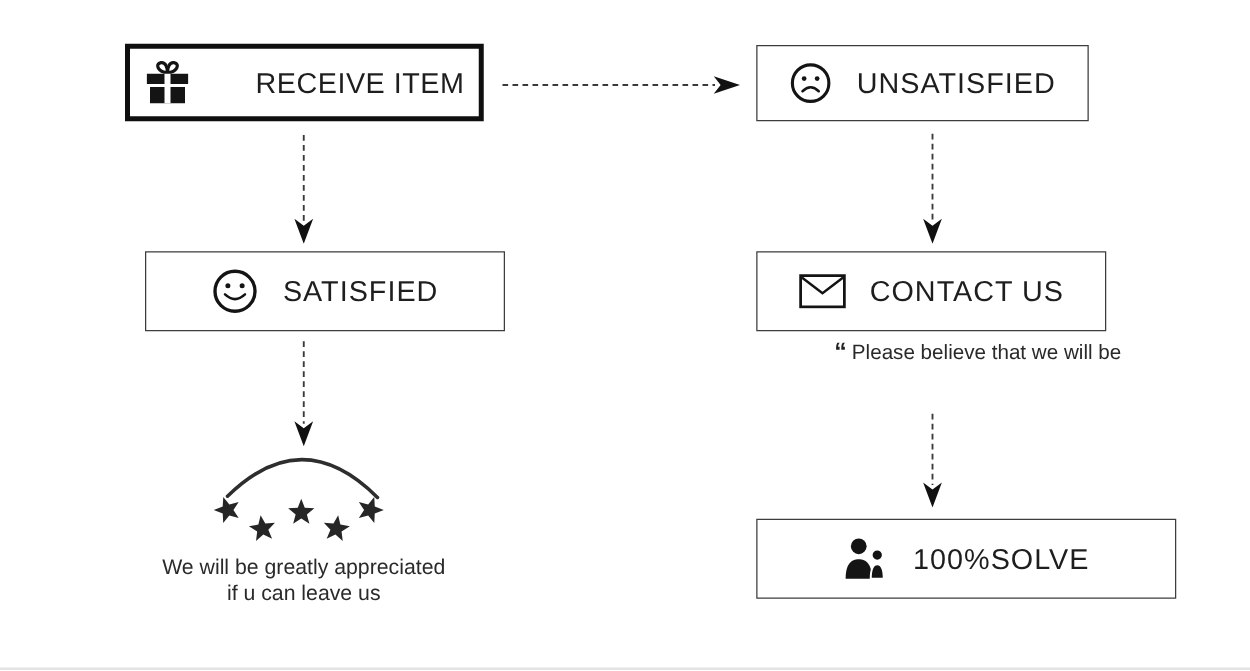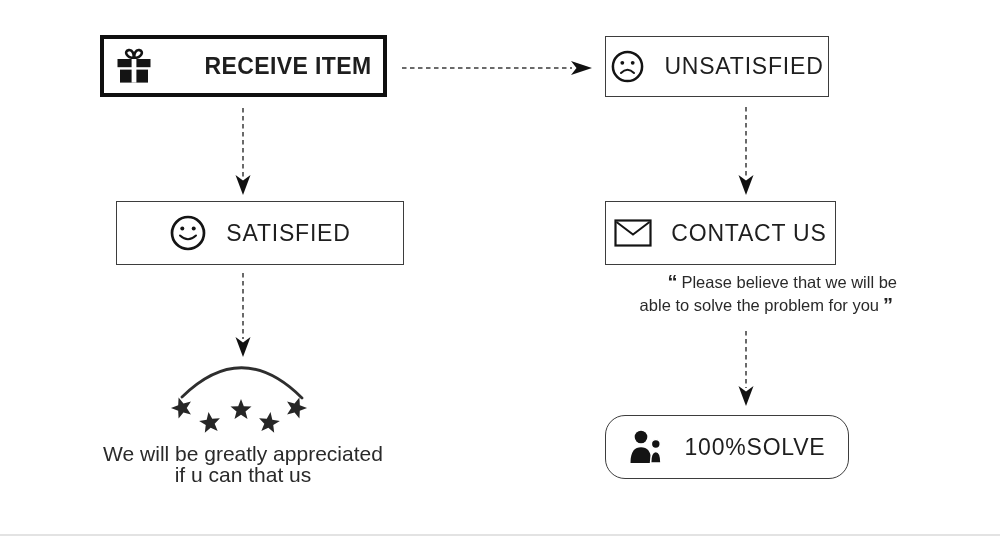--- a/index.html
+++ b/index.html
@@ -8,31 +8,31 @@
     font-family:"Liberation Sans","DejaVu Sans",sans-serif;overflow:hidden;
   }
   .node{
     position:absolute;display:flex;align-items:center;justify-content:center;
     gap:19px;background:#ffffff;box-sizing:border-box;border:1.5px solid #3d3d3d;
   }
   .node.thick{border:4px solid #0f0f0f;}
   .node .lbl{
     font-size:23px;color:#1e1e1e;letter-spacing:0.8px;white-space:nowrap;
   }
-  .node.thick .lbl{font-weight:700;letter-spacing:0.4px;margin-left:32px;}
+  .node.thick .lbl{font-weight:400;letter-spacing:0.4px;margin-left:32px;}
   .ic{display:flex;align-items:center;justify-content:center;}
   .arrow{position:absolute;}
   .quote{
     position:absolute;left:595px;top:271px;width:302px;text-align:right;
     font-size:16.5px;color:#2a2a2a;line-height:21.5px;
   }
   .qmark{font-weight:700;font-size:20px;color:#222;position:relative;top:1px;padding:0 4px;}
   .note{
     position:absolute;left:62px;top:443px;width:362px;text-align:center;
-    font-size:21px;color:#2a2a2a;line-height:21px;
+    font-size:17px;color:#2a2a2a;line-height:21px;
   }
   .stars-graphic{position:absolute;left:157px;top:356px;}
   .bottom-edge{position:absolute;left:0;top:534px;width:1000px;height:2px;background:#e3e3e3;}
 </style>
 </head>
 <body>
 
 <div class="canvas">
 
   <div class="node thick" style="left:100px;top:35px;width:287px;height:62px;">
@@ -41,21 +41,21 @@
         <path d="M19 11 C 11.5 11 8.5 4 13.8 3.1 C 17.5 2.6 19 7 19 11 Z" fill="none" stroke="#141414" stroke-width="2.6"></path>
         <path d="M19 11 C 26.5 11 29.5 4 24.2 3.1 C 20.5 2.6 19 7 19 11 Z" fill="none" stroke="#141414" stroke-width="2.6"></path>
         <rect x="2.5" y="12" width="33" height="8.2" fill="#141414"></rect>
         <rect x="5" y="22.6" width="28" height="13" fill="#141414"></rect>
         <rect x="16.6" y="12" width="4.8" height="23.6" fill="#ffffff"></rect>
       </svg>
     </span>
     <span class="lbl">RECEIVE ITEM</span>
   </div>
 
-  <div class="node" style="left:605px;top:36px;width:224px;height:61px;">
+  <div class="node" style="left:605px;top:36px;width:266px;height:61px;">
     <span class="ic">
       <svg width="35" height="35" viewBox="0 0 35 35">
         <circle cx="17.5" cy="17.5" r="14.6" fill="none" stroke="#141414" stroke-width="2.5"></circle>
         <circle cx="12.3" cy="13.8" r="1.9" fill="#141414"></circle>
         <circle cx="22.7" cy="13.8" r="1.9" fill="#141414"></circle>
         <path d="M11 24 Q17.5 17.5 24 24" fill="none" stroke="#141414" stroke-width="2" stroke-linecap="round"></path>
       </svg>
     </span>
     <span class="lbl">UNSATISFIED</span>
   </div>
@@ -65,31 +65,31 @@
       <svg width="38" height="38" viewBox="0 0 38 38">
         <circle cx="19" cy="19" r="16" fill="none" stroke="#141414" stroke-width="2.7"></circle>
         <circle cx="13.3" cy="14.6" r="2" fill="#141414"></circle>
         <circle cx="24.7" cy="14.6" r="2" fill="#141414"></circle>
         <path d="M11 21.5 Q19 29 27 21.5" fill="none" stroke="#141414" stroke-width="2" stroke-linecap="round"></path>
       </svg>
     </span>
     <span class="lbl">SATISFIED</span>
   </div>
 
-  <div class="node" style="left:605px;top:201px;width:231px;height:64px;">
+  <div class="node" style="left:605px;top:201px;width:280px;height:64px;">
     <span class="ic">
       <svg width="38" height="28" viewBox="0 0 38 28">
         <rect x="1.5" y="1.5" width="35" height="25" fill="none" stroke="#141414" stroke-width="2.2"></rect>
         <path d="M2.5 3 L19 15.5 L35.5 3" fill="none" stroke="#141414" stroke-width="2"></path>
       </svg>
     </span>
     <span class="lbl">CONTACT US</span>
   </div>
 
-  <div class="node" style="left:605px;top:415px;width:244px;height:64px;border-radius:20px;">
+  <div class="node" style="left:605px;top:415px;width:336px;height:64px;">
     <span class="ic">
       <svg width="37" height="36" viewBox="0 0 37 36">
         <circle cx="13" cy="8" r="6.3" fill="#141414"></circle>
         <path d="M2.5 34 C2.5 22 7 18.3 13 18.3 C19 18.3 23.5 22 23.5 34 Z" fill="#141414"></path>
         <circle cx="27.8" cy="15" r="4.5" fill="#141414" stroke="#ffffff" stroke-width="1.6"></circle>
         <path d="M22.6 34 C22.6 25.5 24.6 22.4 27.8 22.4 C31 22.4 33 25.5 33 34 Z" fill="#141414" stroke="#ffffff" stroke-width="1.6"></path>
       </svg>
     </span>
     <span class="lbl">100%SOLVE</span>
   </div>
@@ -125,22 +125,21 @@
         <path d="M0,-11 L2.8,-3.8 L10.5,-3.4 L4.5,1.5 L6.5,8.9 L0,4.7 L-6.5,8.9 L-4.5,1.5 L-10.5,-3.4 L-2.8,-3.8 Z" transform="translate(25,52) rotate(-18)" fill="#262626"></path>
         <path d="M0,-11 L2.8,-3.8 L10.5,-3.4 L4.5,1.5 L6.5,8.9 L0,4.7 L-6.5,8.9 L-4.5,1.5 L-10.5,-3.4 L-2.8,-3.8 Z" transform="translate(53,67) rotate(-8)" fill="#262626"></path>
         <path d="M0,-11 L2.8,-3.8 L10.5,-3.4 L4.5,1.5 L6.5,8.9 L0,4.7 L-6.5,8.9 L-4.5,1.5 L-10.5,-3.4 L-2.8,-3.8 Z" transform="translate(84,54) rotate(0)" fill="#262626"></path>
         <path d="M0,-11 L2.8,-3.8 L10.5,-3.4 L4.5,1.5 L6.5,8.9 L0,4.7 L-6.5,8.9 L-4.5,1.5 L-10.5,-3.4 L-2.8,-3.8 Z" transform="translate(112,67) rotate(8)" fill="#262626"></path>
         <path d="M0,-11 L2.8,-3.8 L10.5,-3.4 L4.5,1.5 L6.5,8.9 L0,4.7 L-6.5,8.9 L-4.5,1.5 L-10.5,-3.4 L-2.8,-3.8 Z" transform="translate(139,52) rotate(18)" fill="#262626"></path>
       </g>
   </svg>
 
   <div class="note">
     <div>We will be greatly appreciated</div>
-    <div>if u can that us</div>
+    <div>if u can leave us</div>
   </div>
 
   <div class="quote">
     <div><span class="qmark">“</span><span>Please believe that we will be</span></div>
-    <div><span>able to solve the problem for you</span><span class="qmark">”</span></div>
   </div>
 
   <div class="bottom-edge"></div>
 </div>
 
 </body></html>

